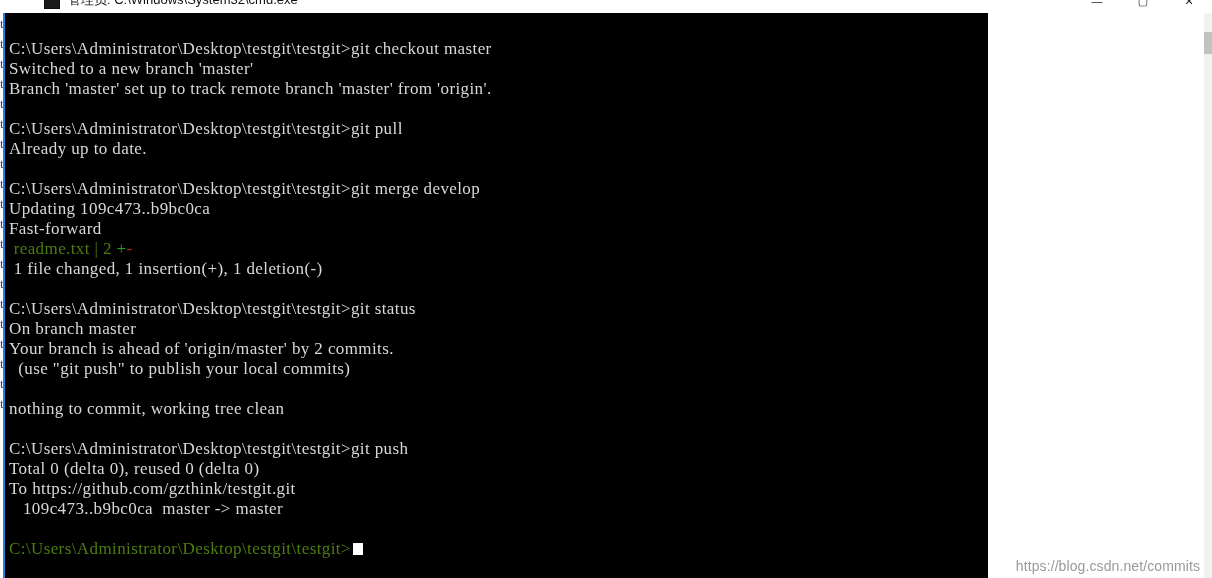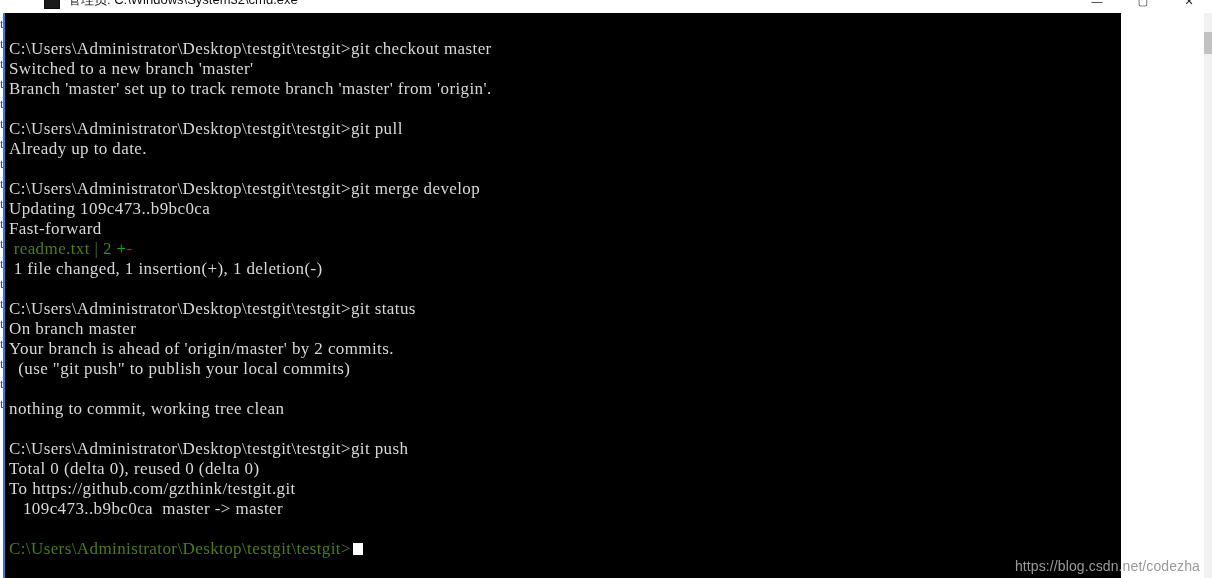--- a/index.html
+++ b/index.html
@@ -92,21 +92,21 @@
     font-size: 11px;
     color: #1a1a1a;
     font-family: "Liberation Sans", sans-serif;
   }
 
   
   #console-window {
     position: absolute;
     left: 3px;
     top: 13px;
-    width: 1118px;
+    width: 985px;
     height: 565px;
     background: #000000;
     border-left: 2px solid #2a7fd4;
     box-sizing: border-box;
     overflow: hidden;
   }
   #console-body {
     position: absolute;
     left: 0;
     top: 0;
@@ -201,15 +201,15 @@
   <div id="console-window">
     <div id="console-body">
       <div id="terminal"><div class="tline blank"> </div><div class="tline">C:\Users\Administrator\Desktop\testgit\testgit&gt;git checkout master</div><div class="tline">Switched to a new branch 'master'</div><div class="tline">Branch 'master' set up to track remote branch 'master' from 'origin'.</div><div class="tline blank"> </div><div class="tline">C:\Users\Administrator\Desktop\testgit\testgit&gt;git pull</div><div class="tline">Already up to date.</div><div class="tline blank"> </div><div class="tline">C:\Users\Administrator\Desktop\testgit\testgit&gt;git merge develop</div><div class="tline">Updating 109c473..b9bc0ca</div><div class="tline">Fast-forward</div><div class="tline"><span class="c-default"> readme.txt | 2 </span><span class="c-green">+</span><span class="c-red">-</span></div><div class="tline"> 1 file changed, 1 insertion(+), 1 deletion(-)</div><div class="tline blank"> </div><div class="tline">C:\Users\Administrator\Desktop\testgit\testgit&gt;git status</div><div class="tline">On branch master</div><div class="tline">Your branch is ahead of 'origin/master' by 2 commits.</div><div class="tline">  (use "git push" to publish your local commits)</div><div class="tline blank"> </div><div class="tline">nothing to commit, working tree clean</div><div class="tline blank"> </div><div class="tline">C:\Users\Administrator\Desktop\testgit\testgit&gt;git push</div><div class="tline">Total 0 (delta 0), reused 0 (delta 0)</div><div class="tline">To https://github.com/gzthink/testgit.git</div><div class="tline">   109c473..b9bc0ca  master -&gt; master</div><div class="tline blank"> </div><div class="tline"><span class="c-default">C:\Users\Administrator\Desktop\testgit\testgit&gt;</span><span class="cursor"></span></div></div>
     </div>
   </div>
 
   <div id="scrollbar-track">
     <div id="scrollbar-thumb"></div>
   </div>
 
-  <div id="watermark">https://blog.csdn.net/codezha</div>
+  <div id="watermark">https://blog.csdn.net/commits</div>
 
 </div>
 
 </body></html>

